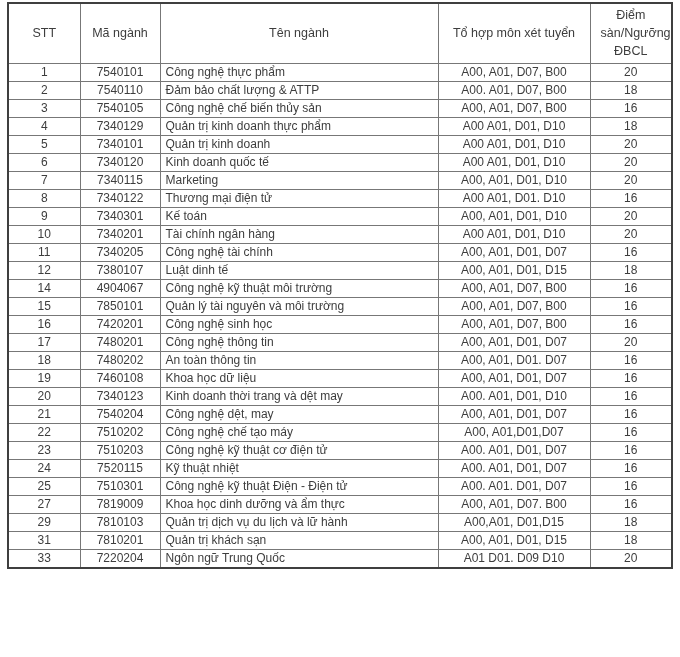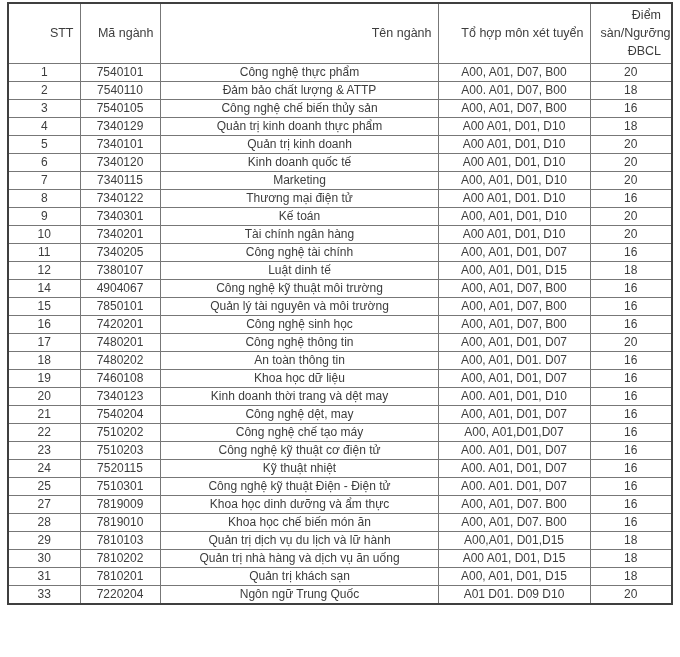--- a/index.html
+++ b/index.html
@@ -32,36 +32,36 @@
   th, td {
     border: 1px solid #777;
     color: #3d3d3d;
     overflow: hidden;
     white-space: nowrap;
   }
   thead th {
     height: 60px;
     font-size: 12.5px;
     font-weight: normal;
-    text-align: right;
+    text-align: center;
     vertical-align: middle;
     white-space: normal;
     line-height: 1.45;
     padding: 2px 6px;
   }
   tbody td {
     height: 17.95px;
     font-size: 12px;
     line-height: 17px;
     padding: 0 4px;
     text-align: center;
     vertical-align: middle;
   }
   tbody td.cell-name {
-    text-align: center;
+    text-align: left;
     padding-left: 5px;
   }
   th.h-score { padding: 2px 10px; }
 </style>
 </head>
 <body>
 
 <div class="page">
   <table class="score-table">
     <colgroup>
@@ -250,38 +250,24 @@
           <td class="cell-score">16</td>
         </tr>
         <tr>
           <td class="cell-stt">27</td>
           <td class="cell-code">7819009</td>
           <td class="cell-name">Khoa học dinh dưỡng và ẩm thực</td>
           <td class="cell-combo">A00, A01, D07. B00</td>
           <td class="cell-score">16</td>
         </tr>
         <tr>
-          <td class="cell-stt">28</td>
-          <td class="cell-code">7819010</td>
-          <td class="cell-name">Khoa học chế biến món ăn</td>
-          <td class="cell-combo">A00, A01, D07. B00</td>
-          <td class="cell-score">16</td>
-        </tr>
-        <tr>
           <td class="cell-stt">29</td>
           <td class="cell-code">7810103</td>
           <td class="cell-name">Quản trị dịch vụ du lịch và lữ hành</td>
           <td class="cell-combo">A00,A01, D01,D15</td>
-          <td class="cell-score">18</td>
-        </tr>
-        <tr>
-          <td class="cell-stt">30</td>
-          <td class="cell-code">7810202</td>
-          <td class="cell-name">Quản trị nhà hàng và dịch vụ ăn uống</td>
-          <td class="cell-combo">A00 A01, D01, D15</td>
           <td class="cell-score">18</td>
         </tr>
         <tr>
           <td class="cell-stt">31</td>
           <td class="cell-code">7810201</td>
           <td class="cell-name">Quản trị khách sạn</td>
           <td class="cell-combo">A00, A01, D01, D15</td>
           <td class="cell-score">18</td>
         </tr>
         <tr>

